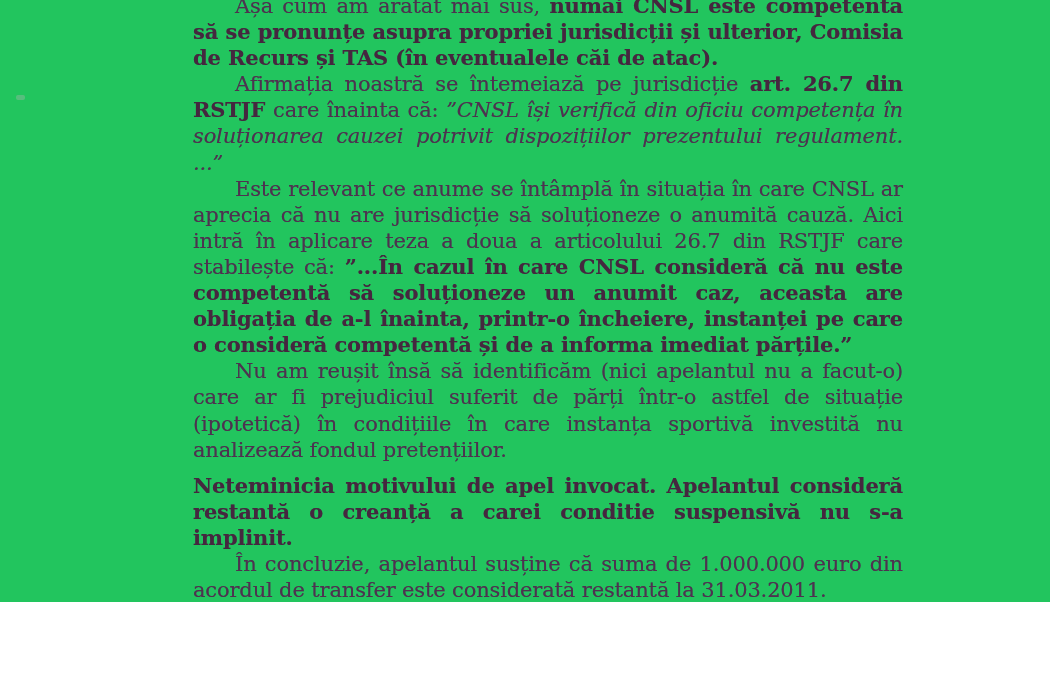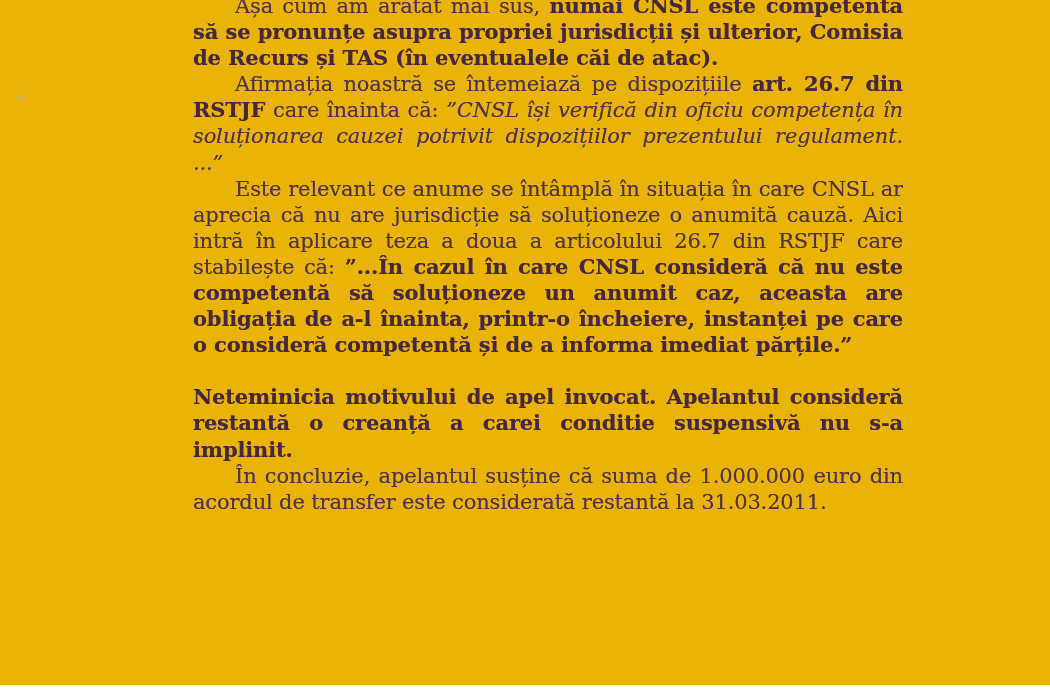--- a/index.html
+++ b/index.html
@@ -3,22 +3,22 @@
 <meta charset="utf-8">
 <style>
   html, body {
     margin: 0;
     padding: 0;
     background: #ffffff;
   }
   .scan-page {
     position: relative;
     width: 1050px;
-    height: 685px;
-    background: #eab308;
+    height: 602px;
+    background: #22c55e;
     overflow: hidden;
     font-family: "DejaVu Serif", serif;
   }
   .text-column {
     position: absolute;
     left: 193px;
     top: -7px;
     width: 710px;
     color: #4e3250;
     font-size: 21px;
@@ -26,21 +26,21 @@
     text-align: justify;
     letter-spacing: -0.15px;
     text-shadow: 0 0 0.5px rgba(78, 50, 80, 0.55);
   }
   .para {
     margin: 0;
     text-indent: 42px;
   }
   .para.heading {
     text-indent: 0;
-    margin-top: 26px;
+    margin-top: 10px;
     font-weight: bold;
     color: #45273f;
   }
   .run-regular { font-weight: normal; }
   .run-bold {
     font-weight: bold;
     color: #45273f;
   }
   .run-italic {
     font-style: italic;
@@ -60,18 +60,19 @@
     border-radius: 2px;
   }
 </style>
 </head>
 <body>
 
 <div class="scan-page">
   <div class="scan-speck"></div>
   <div class="text-column">
       <p class="para"><span class="run-regular">Așa cum am arătat mai sus, </span><span class="run-bold">numai CNSL este competentă să se pronunțe asupra propriei jurisdicții și ulterior, Comisia de Recurs și TAS (în eventualele căi de atac).</span></p>
-      <p class="para"><span class="run-regular">Afirmația noastră se întemeiază pe dispozițiile </span><span class="run-bold">art. 26.7 din RSTJF</span><span class="run-regular"> care înainta că: </span><span class="run-italic">”CNSL își verifică din oficiu competența în soluționarea cauzei potrivit dispozițiilor prezentului regulament. ...”</span></p>
+      <p class="para"><span class="run-regular">Afirmația noastră se întemeiază pe jurisdicție </span><span class="run-bold">art. 26.7 din RSTJF</span><span class="run-regular"> care înainta că: </span><span class="run-italic">”CNSL își verifică din oficiu competența în soluționarea cauzei potrivit dispozițiilor prezentului regulament. ...”</span></p>
       <p class="para"><span class="run-regular">Este relevant ce anume se întâmplă în situația în care CNSL ar aprecia că nu are jurisdicție să soluționeze o anumită cauză. Aici intră în aplicare teza a doua a articolului 26.7 din RSTJF care stabilește că: </span><span class="run-bold-italic">”...În cazul în care CNSL consideră că nu este competentă să soluționeze un anumit caz, aceasta are obligația de a-l înainta, printr-o încheiere, instanței pe care o consideră competentă și de a informa imediat părțile.”</span></p>
+      <p class="para"><span class="run-regular">Nu am reușit însă să identificăm (nici apelantul nu a facut-o) care ar fi prejudiciul suferit de părți într-o astfel de situație (ipotetică) în condițiile în care instanța sportivă investită nu analizează fondul pretențiilor.</span></p>
       <p class="para heading"><span class="run-bold">Neteminicia motivului de apel invocat. Apelantul consideră restantă o creanță a carei conditie suspensivă nu s-a implinit.</span></p>
       <p class="para"><span class="run-regular">În concluzie, apelantul susține că suma de 1.000.000 euro din acordul de transfer este considerată restantă la 31.03.2011.</span></p>
     </div>
 </div>
 
 </body></html>

